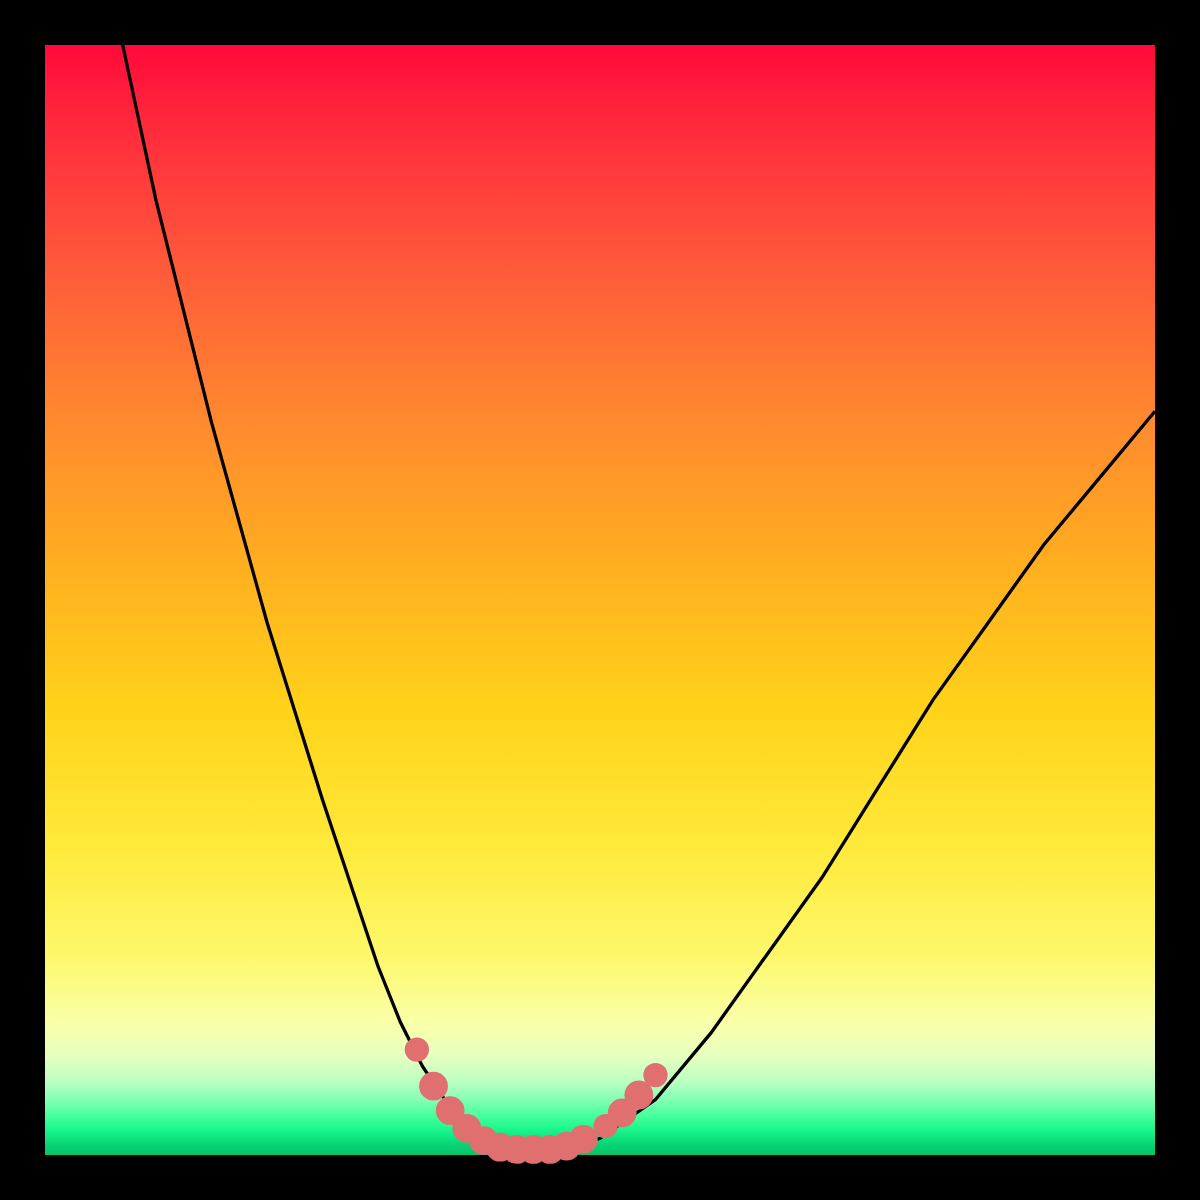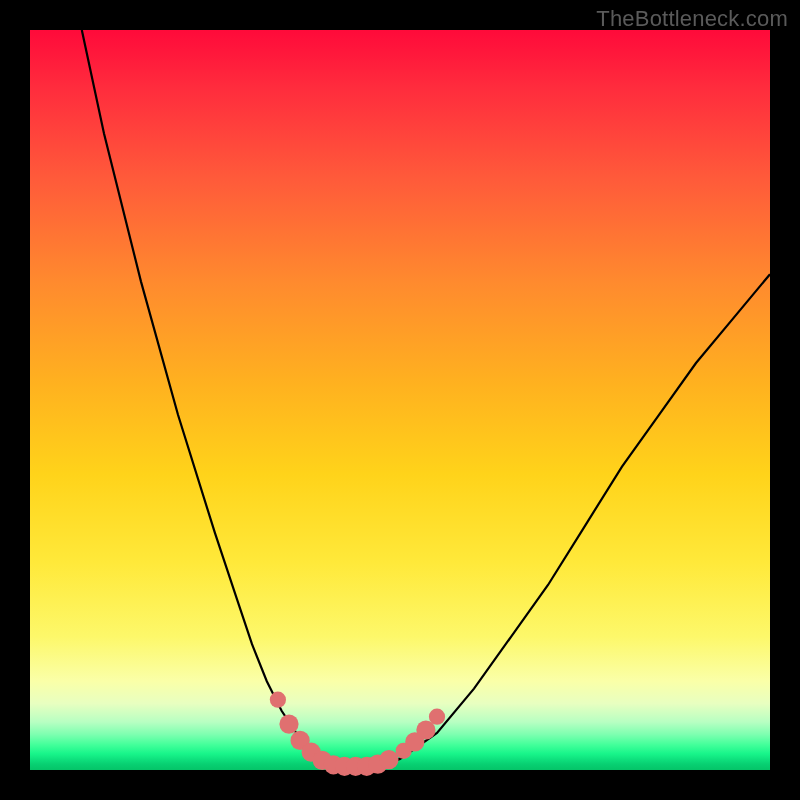--- a/index.html
+++ b/index.html
@@ -79,14 +79,13 @@
           <circle cx="336.7" cy="736.3" r="9.6" fill="#e07070"></circle>
           <circle cx="347.8" cy="734.1" r="9.6" fill="#e07070"></circle>
           <circle cx="358.9" cy="729.6" r="9.6" fill="#e07070"></circle>
           <circle cx="373.7" cy="720.8" r="8.1" fill="#e07070"></circle>
           <circle cx="384.8" cy="711.9" r="9.6" fill="#e07070"></circle>
           <circle cx="395.9" cy="700.0" r="9.6" fill="#e07070"></circle>
           <circle cx="407.0" cy="686.7" r="8.1" fill="#e07070"></circle>
         </g>
     </svg>
   </div>
-  <div class="watermark">TheBottleneck.com</div>
 </div>
 
 </body></html>

